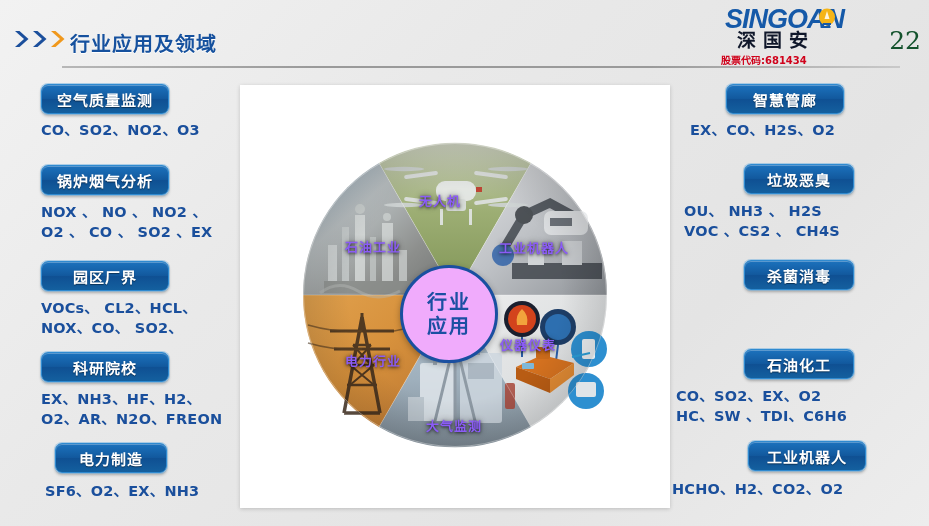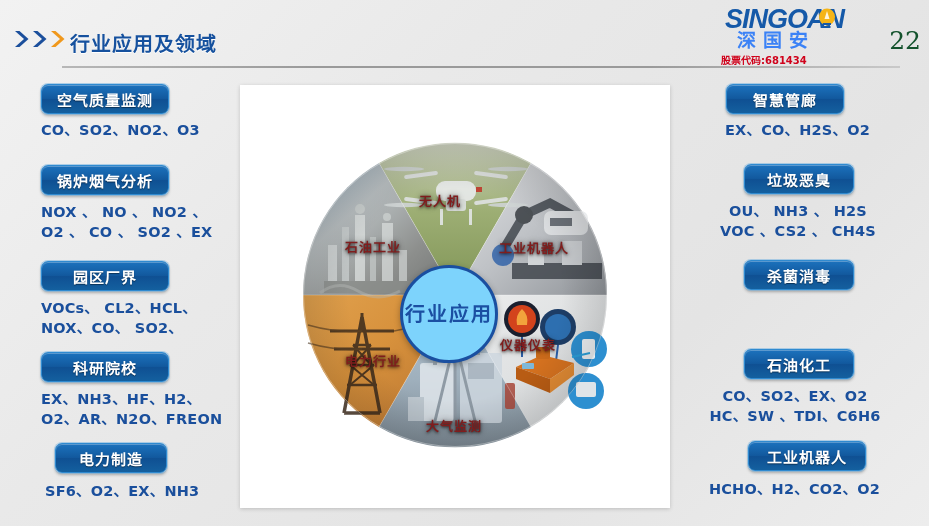--- a/index.html
+++ b/index.html
@@ -32,21 +32,21 @@
     position:absolute;left:26px;top:4px;
     font-size:27px;font-weight:bold;font-style:italic;letter-spacing:-1px;
     color:#1559a8;line-height:1;
     font-family:Liberation Sans, sans-serif;
   }
   .logo-bulb{
     position:absolute;left:118px;top:6px;width:20px;height:22px;
   }
   .logo-cn{
     position:absolute;left:38px;top:29px;
-    font-size:19px;font-weight:bold;color:#3b82f6;letter-spacing:7px;
+    font-size:19px;font-weight:bold;color:#0f172a;letter-spacing:7px;
     line-height:1;
   }
   .logo-code{
     position:absolute;left:22px;top:50px;
     font-size:10px;font-weight:bold;color:#d0021b;letter-spacing:0px;
   }
   .page-num{
     position:absolute;right:8px;top:26px;
     font-size:25px;color:#14532d;font-family:"DejaVu Serif","Liberation Serif",serif;
   }
@@ -69,47 +69,47 @@
 
   
   .gases{
     position:absolute;
     color:#1a4f9c;
     font-size:14.5px;font-weight:bold;
     line-height:20px;
     white-space:pre-line;
     letter-spacing:.2px;
   }
-  .gases.center{text-align:center;}
+  .gases.center{}
 
   
   .card{
     position:absolute;left:240px;top:85px;width:430px;height:423px;
     background:#ffffff;
     box-shadow:0 1px 4px rgba(0,0,0,.18);
   }
 
   
   .wheel{
     position:absolute;left:60px;top:10px;width:310px;height:400px;
   }
   .wheel svg{display:block;}
   .seg-label{
     position:absolute;
-    color:#7f1d1d;font-size:13px;font-weight:bold;letter-spacing:1px;
+    color:#8b5cf6;font-size:13px;font-weight:bold;letter-spacing:1px;
     text-shadow:0 1px 3px rgba(0,0,0,.65),0 0 6px rgba(0,0,0,.45);
     white-space:nowrap;
     pointer-events:none;
   }
   .hub{
     position:absolute;left:100px;top:170px;width:92px;height:92px;
     border-radius:50%;
-    background:#7dd3fc;
+    background:#f0abfc;
     border:3px solid #1a4fa0;
-    display:flex;flex-direction:row;align-items:center;justify-content:center;
+    display:flex;flex-direction:column;align-items:center;justify-content:center;
     box-shadow:0 2px 6px rgba(0,0,0,.3);
   }
   .hub span{
     color:#1b4fa2;font-size:20px;font-weight:bold;line-height:24px;letter-spacing:2px;
   }
 </style>
 </head>
 <body>
 
 <div class="slide">

